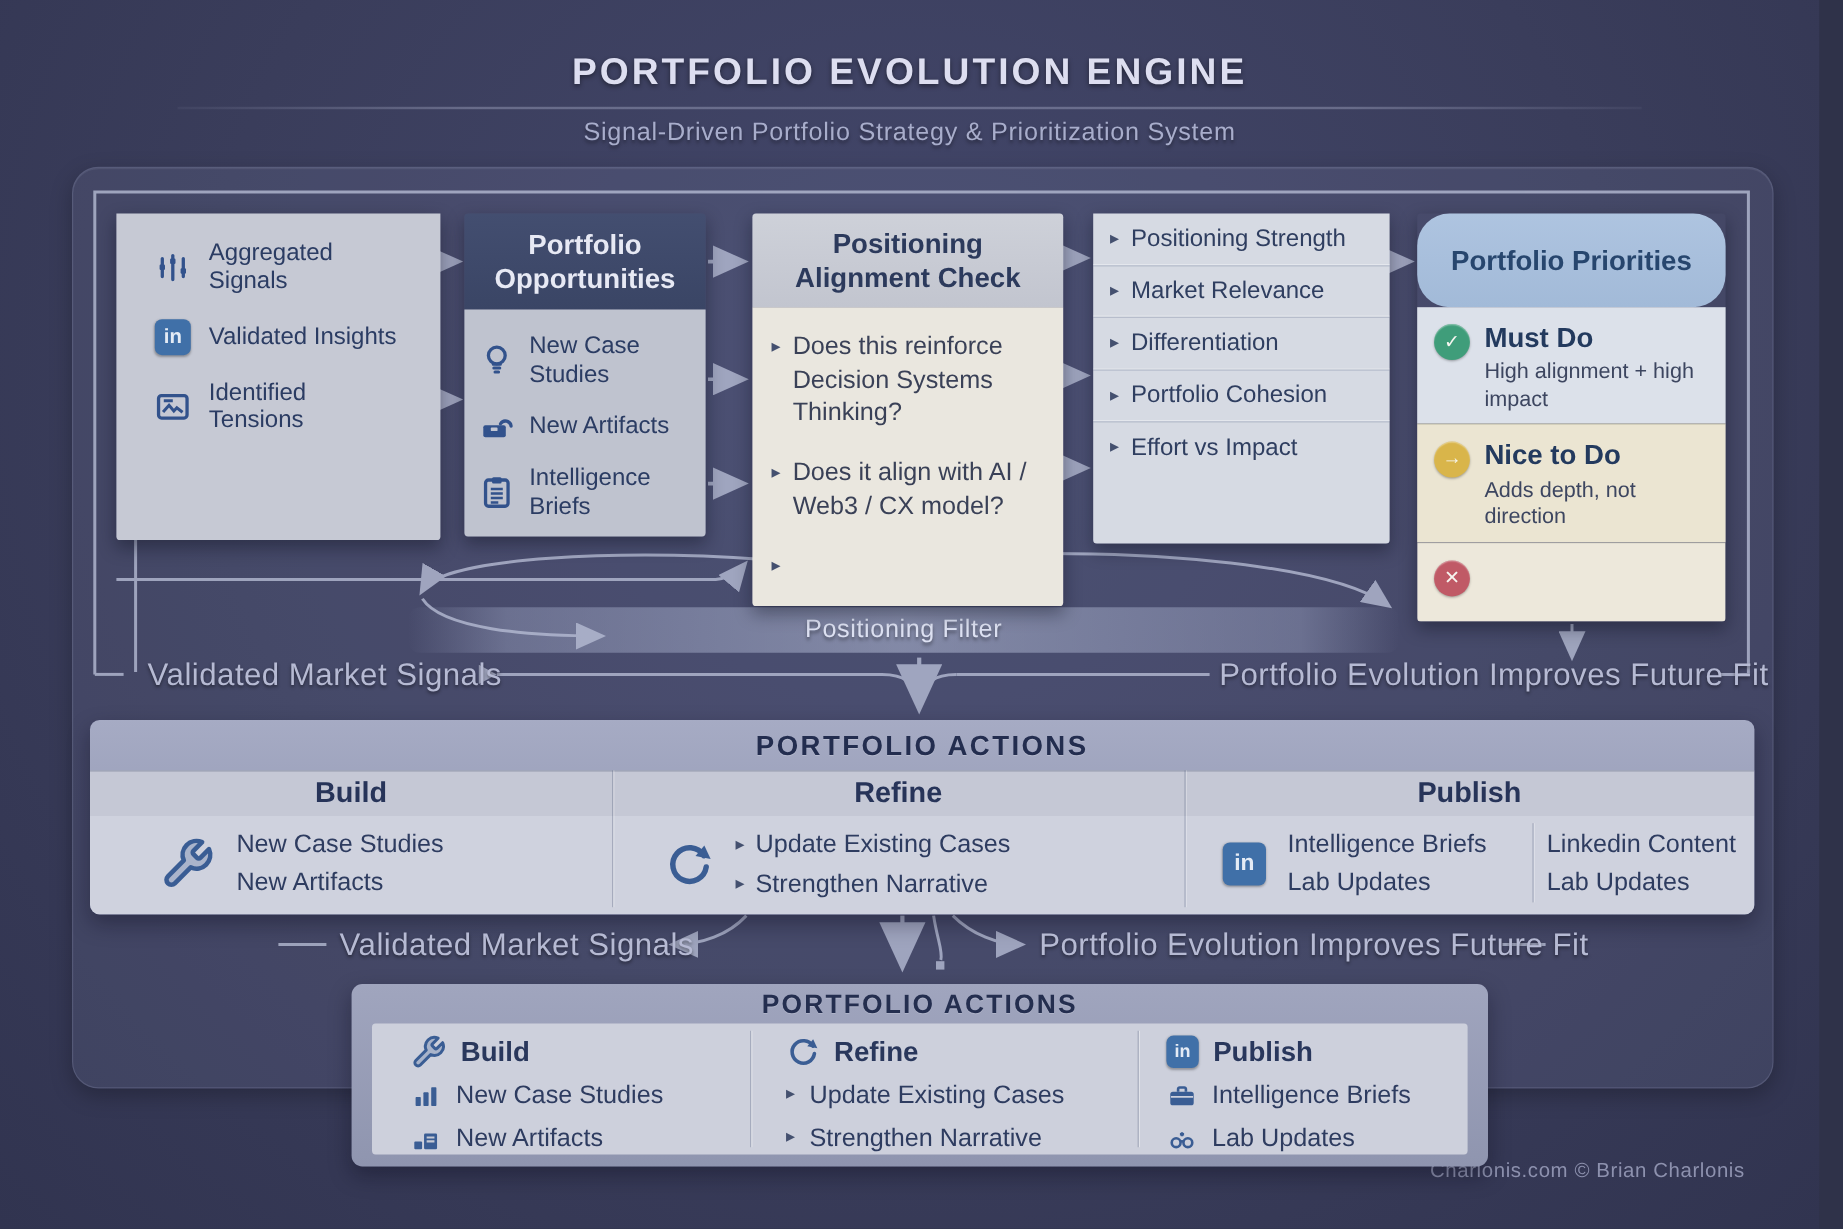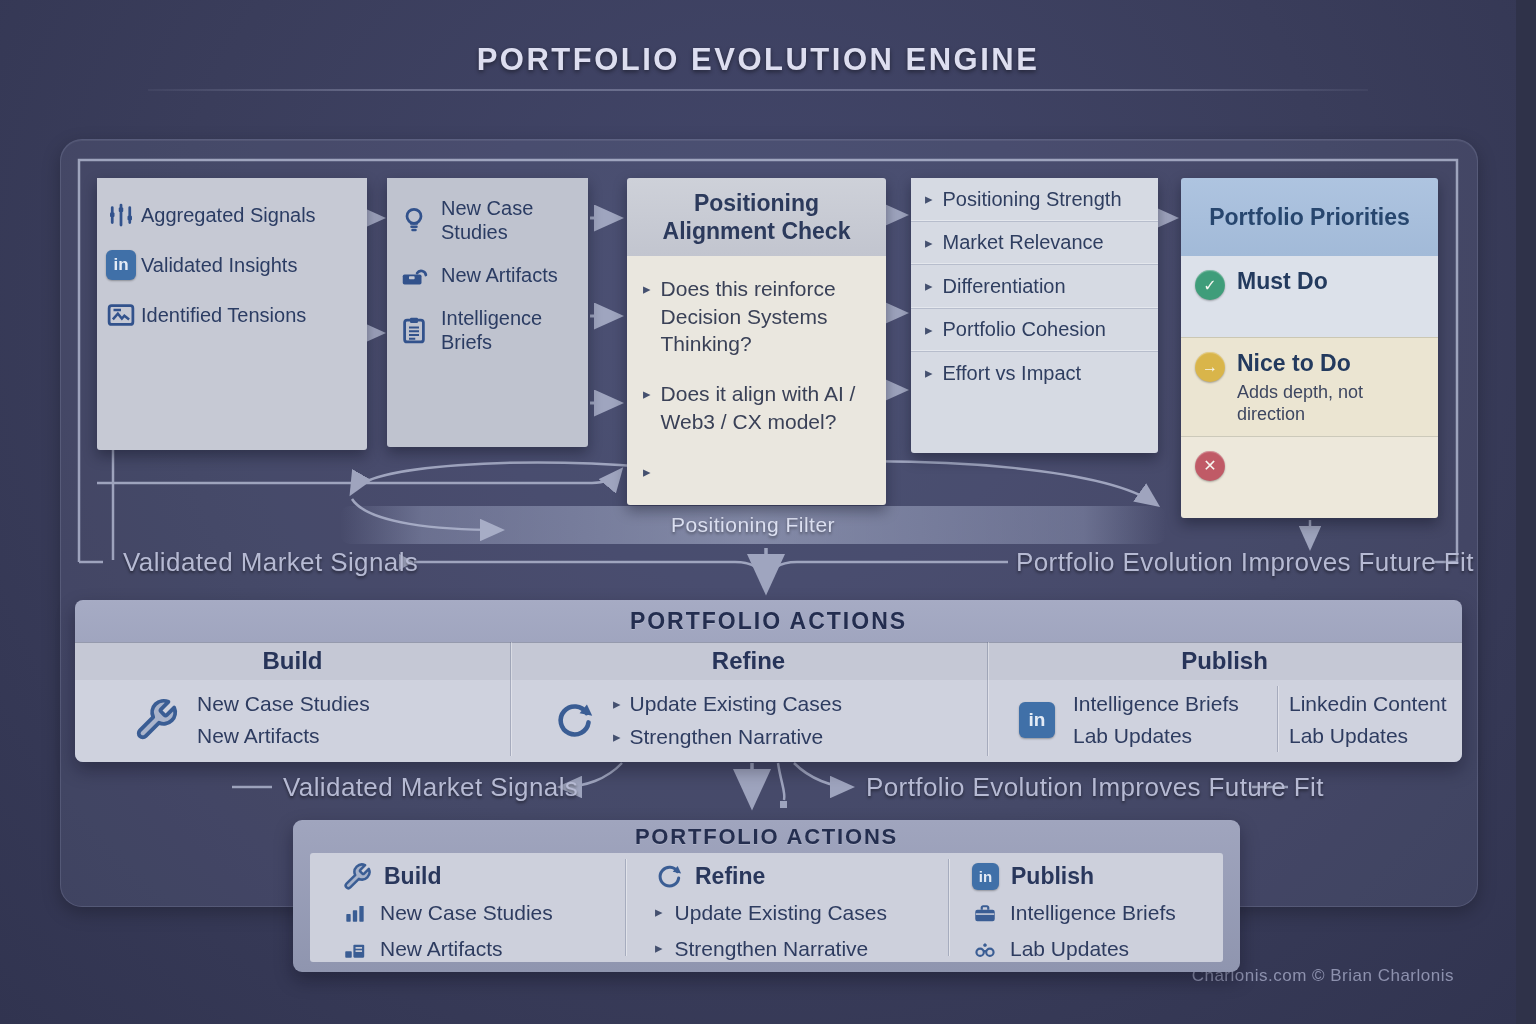--- a/index.html
+++ b/index.html
@@ -42,24 +42,24 @@
   #col2{left:387px;top:178px;width:201px;height:269px;}
   #col2 .col-header{height:68px;background:linear-gradient(#434e70,#3a4565);color:#e7e9f4;}
   #col2 .col-body{background:#bfc3cf;}
   #col3{left:627px;top:178px;width:259px;height:327px;}
   #col3 .col-header{height:66px;background:linear-gradient(#ced1d9,#c2c5cf);color:#2c3a5c;}
   #col3 .col-body{background:#eae7df;}
   #col4{left:911px;top:178px;width:247px;height:275px;}
   #col4 .col-header{height:66px;background:linear-gradient(#93a8bb,#7e94aa);color:#1d3852;}
   #col4 .col-body{background:#d6dae3;}
   #col5{left:1181px;top:178px;width:257px;height:340px;}
-  #col5 .col-header{height:66px;background:linear-gradient(#aec4e0,#a2bad8);color:#27466e;}
+  #col5 .col-header{height:66px;background:linear-gradient(#aec4e0,#a2bad8);color:#27466e;border-radius:27px;}
   #col5 .col-body{display:flex;flex-direction:column;}
   
-  .irow{display:flex;align-items:center;gap:5px;padding:10px 9px;color:#2b3c63;font-size:20px;}
+  .irow{display:flex;align-items:center;gap:15px;padding:10px 32px;color:#2b3c63;font-size:20px;}
   #col2 .irow{gap:12px;padding:8px 12px;line-height:1.2;}
   .ic{flex:0 0 auto;}
   .li-badge{display:flex;align-items:center;justify-content:center;width:30px;height:30px;
     border-radius:6px;background:#4070a8;color:#e4ebf5;font-weight:bold;font-size:17px;
     box-shadow:0 1px 2px rgba(0,0,0,.3);}
   
   .qrow{display:flex;gap:10px;padding:11px 12px 11px 16px;color:#3a4157;font-size:21px;line-height:1.32;}
   .caret{color:#44506f;font-size:15px;line-height:1.9;flex:0 0 auto;}
   
   .srow{display:flex;align-items:center;gap:10px;padding:7px 14px;color:#2f3e60;font-size:20px;
@@ -117,20 +117,21 @@
   .a2div{position:absolute;top:6px;bottom:6px;width:1px;background:rgba(95,105,135,.35);box-shadow:1px 0 0 rgba(255,255,255,.4);}
   svg.icn{display:block;}
 </style>
 </head>
 <body>
 
 <div class="stage">
 
   <div class="title">PORTFOLIO EVOLUTION ENGINE</div>
   <div class="title-rule"></div>
+  <div class="subtitle">Signal-Driven Portfolio Strategy &amp; Prioritization System</div>
 
   <div class="outer-panel"></div>
 
   <div class="filter-band">
     <span>Positioning Filter</span>
   </div>
 
   <svg class="overlay" width="1536" height="1024" viewBox="0 0 1536 1024">
     <defs>
       <marker id="ah" markerWidth="11" markerHeight="9" refX="8" refY="4.5" orient="auto">
@@ -207,20 +208,21 @@
           <rect x="2.5" y="4.5" width="19" height="15" rx="2" fill="none" stroke="#32528c" stroke-width="2.2"></rect>
           <path d="M5.5 15.5 l4-4.5 3.2 3.8 2-2.2 3.8 3" fill="none" stroke="#32528c" stroke-width="2"></path>
           <path d="M6 8 h6" stroke="#32528c" stroke-width="2"></path>
         </svg>
         <span>Identified Tensions</span>
       </div>
     </div>
   </div>
 
   <div class="col" id="col2">
+    <div class="col-header">Portfolio Opportunities</div>
     <div class="col-body" style="padding-top:10px;">
       <div class="irow">
         <svg class="icn ic" width="30" height="30" viewBox="0 0 24 24">
           <circle cx="12" cy="9" r="5.6" fill="none" stroke="#32528c" stroke-width="2.2"></circle>
           <path d="M9.6 14.8 h4.8 M10 17.4 h4 M10.8 20 h2.4" stroke="#32528c" stroke-width="2" fill="none" stroke-linecap="round"></path>
         </svg>
         <span>New Case Studies</span>
       </div>
       <div class="irow">
         <svg class="icn ic" width="30" height="30" viewBox="0 0 24 24">
@@ -283,20 +285,21 @@
     </div>
   </div>
 
   <div class="col" id="col5">
     <div class="col-header">Portfolio Priorities</div>
     <div class="col-body">
       <div class="prow p-must">
         <span class="pcircle c-must">✓</span>
         <div>
           <div class="ptitle">Must Do</div>
+          <div class="pdesc">High alignment + high impact</div>
         </div>
       </div>
       <div class="prow p-nice">
         <span class="pcircle c-nice">→</span>
         <div>
           <div class="ptitle">Nice to Do</div>
           <div class="pdesc">Adds depth, not direction</div>
         </div>
       </div>
       <div class="prow p-not">

